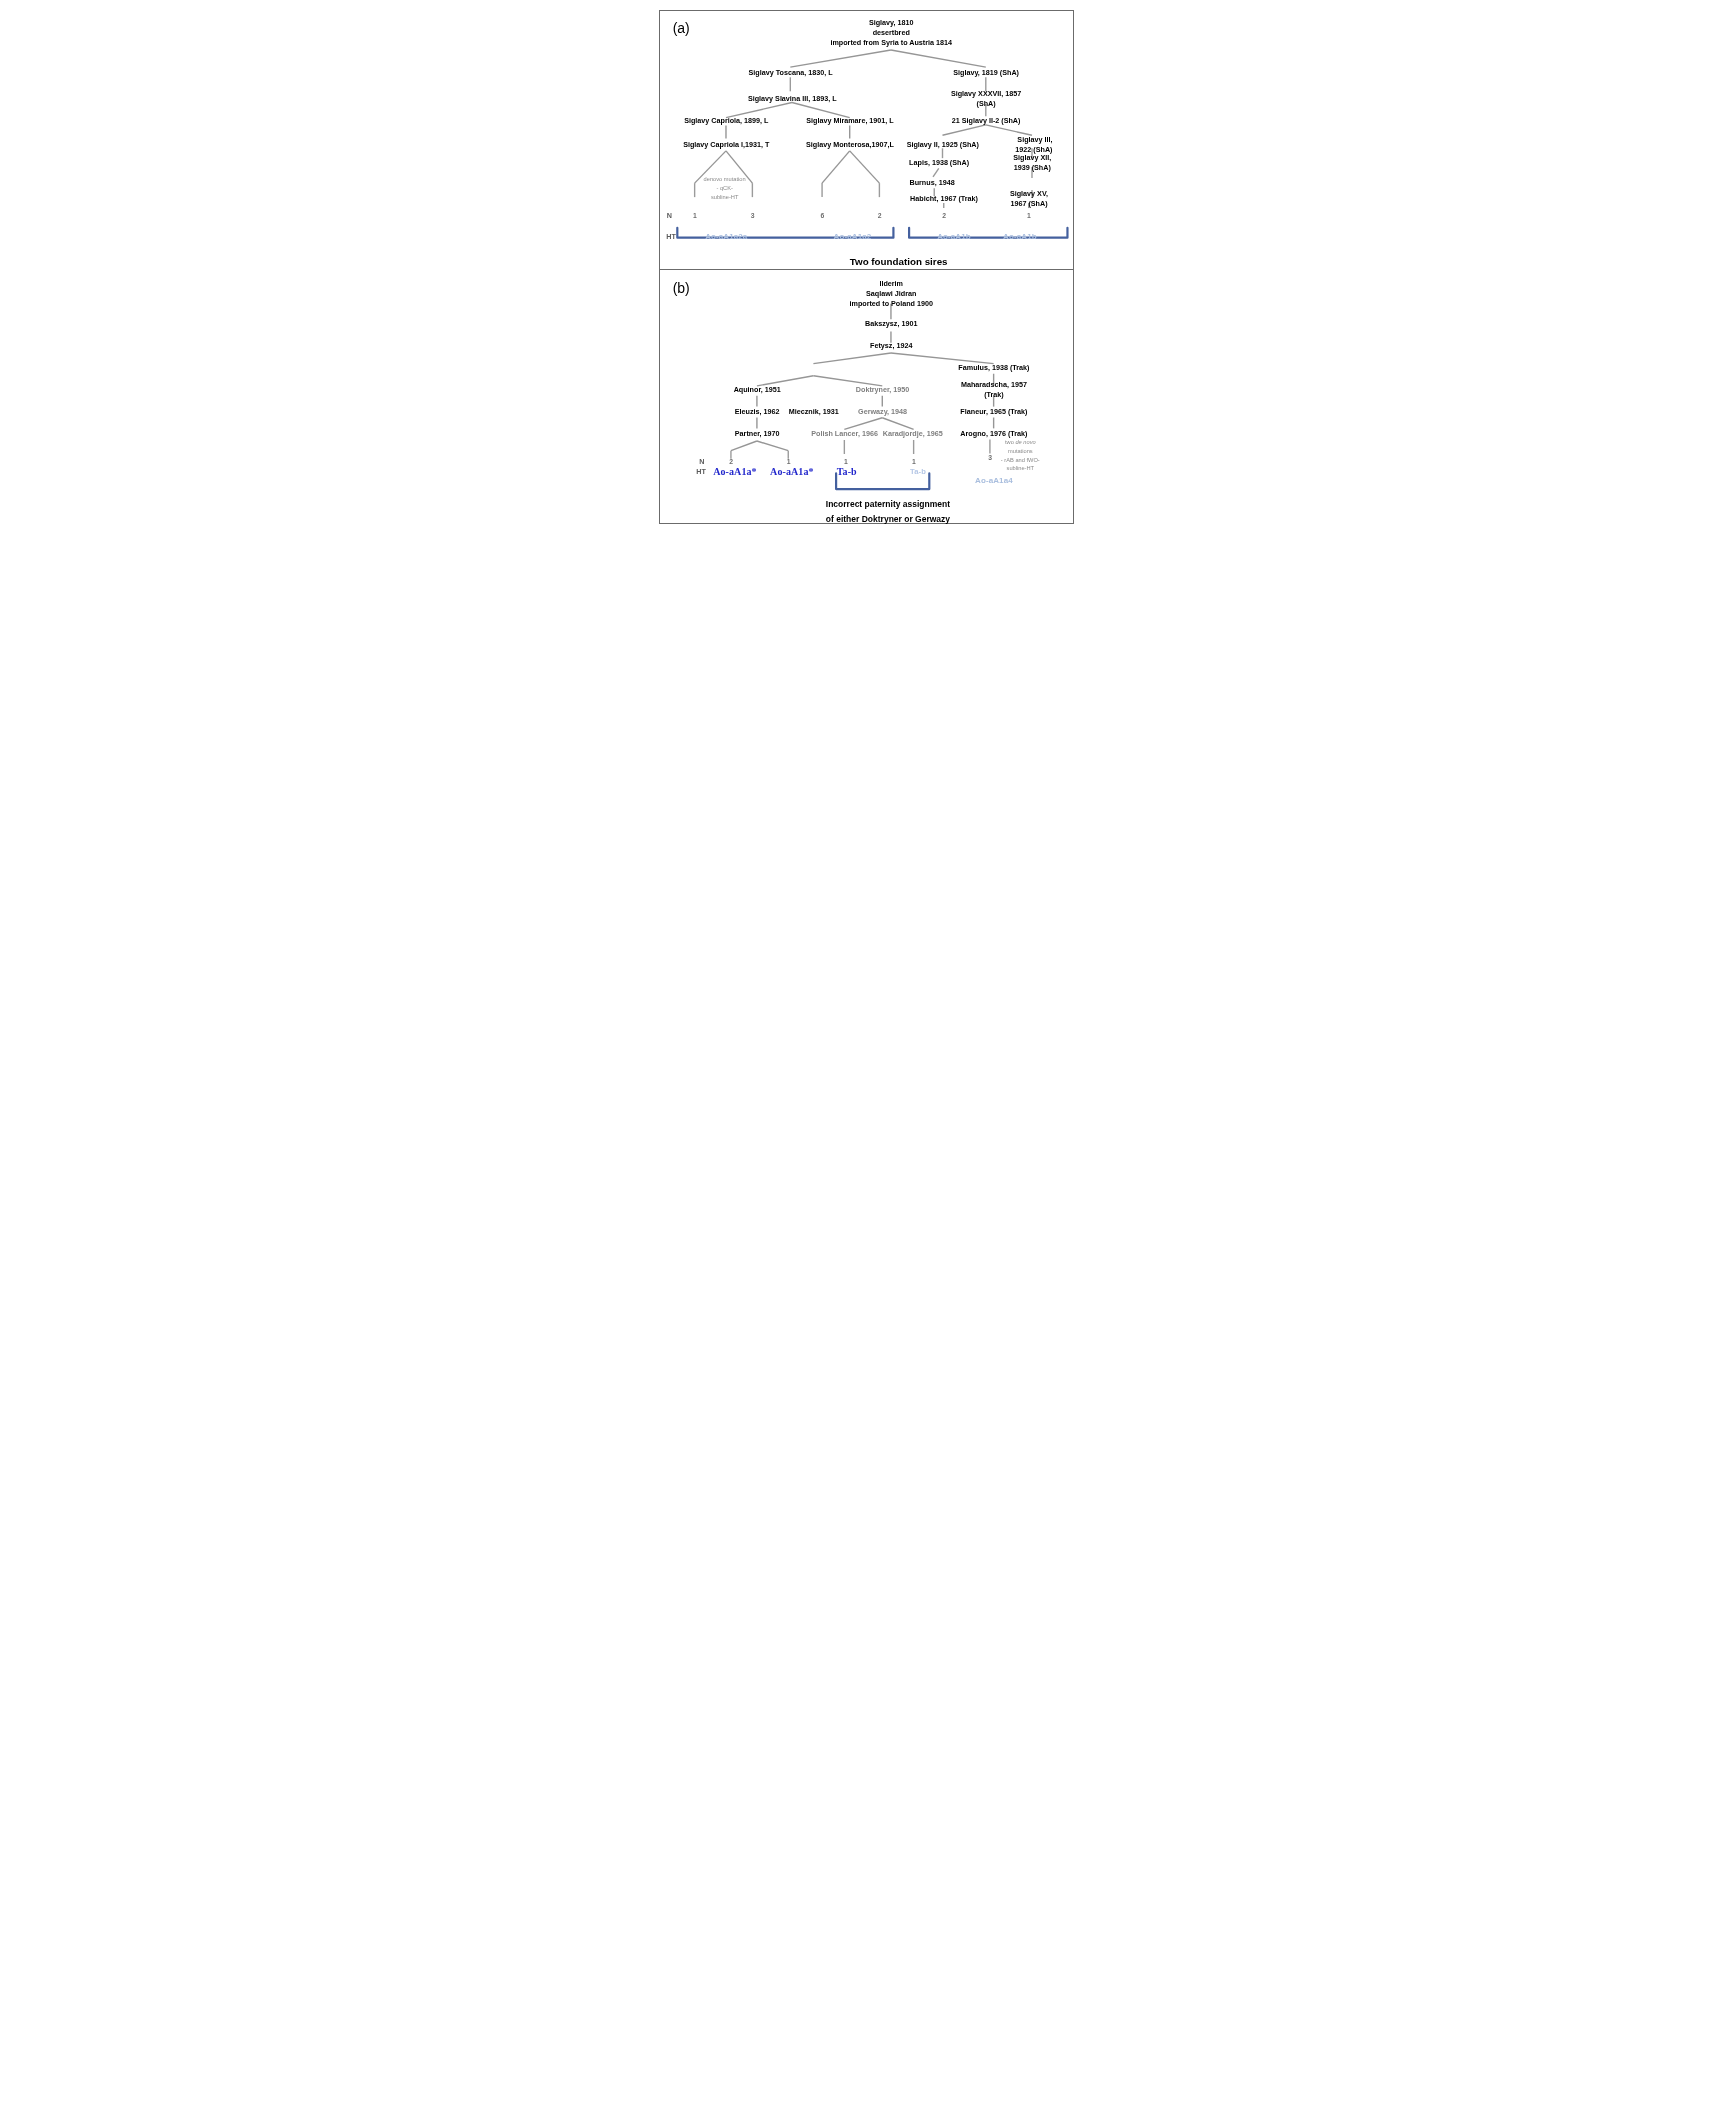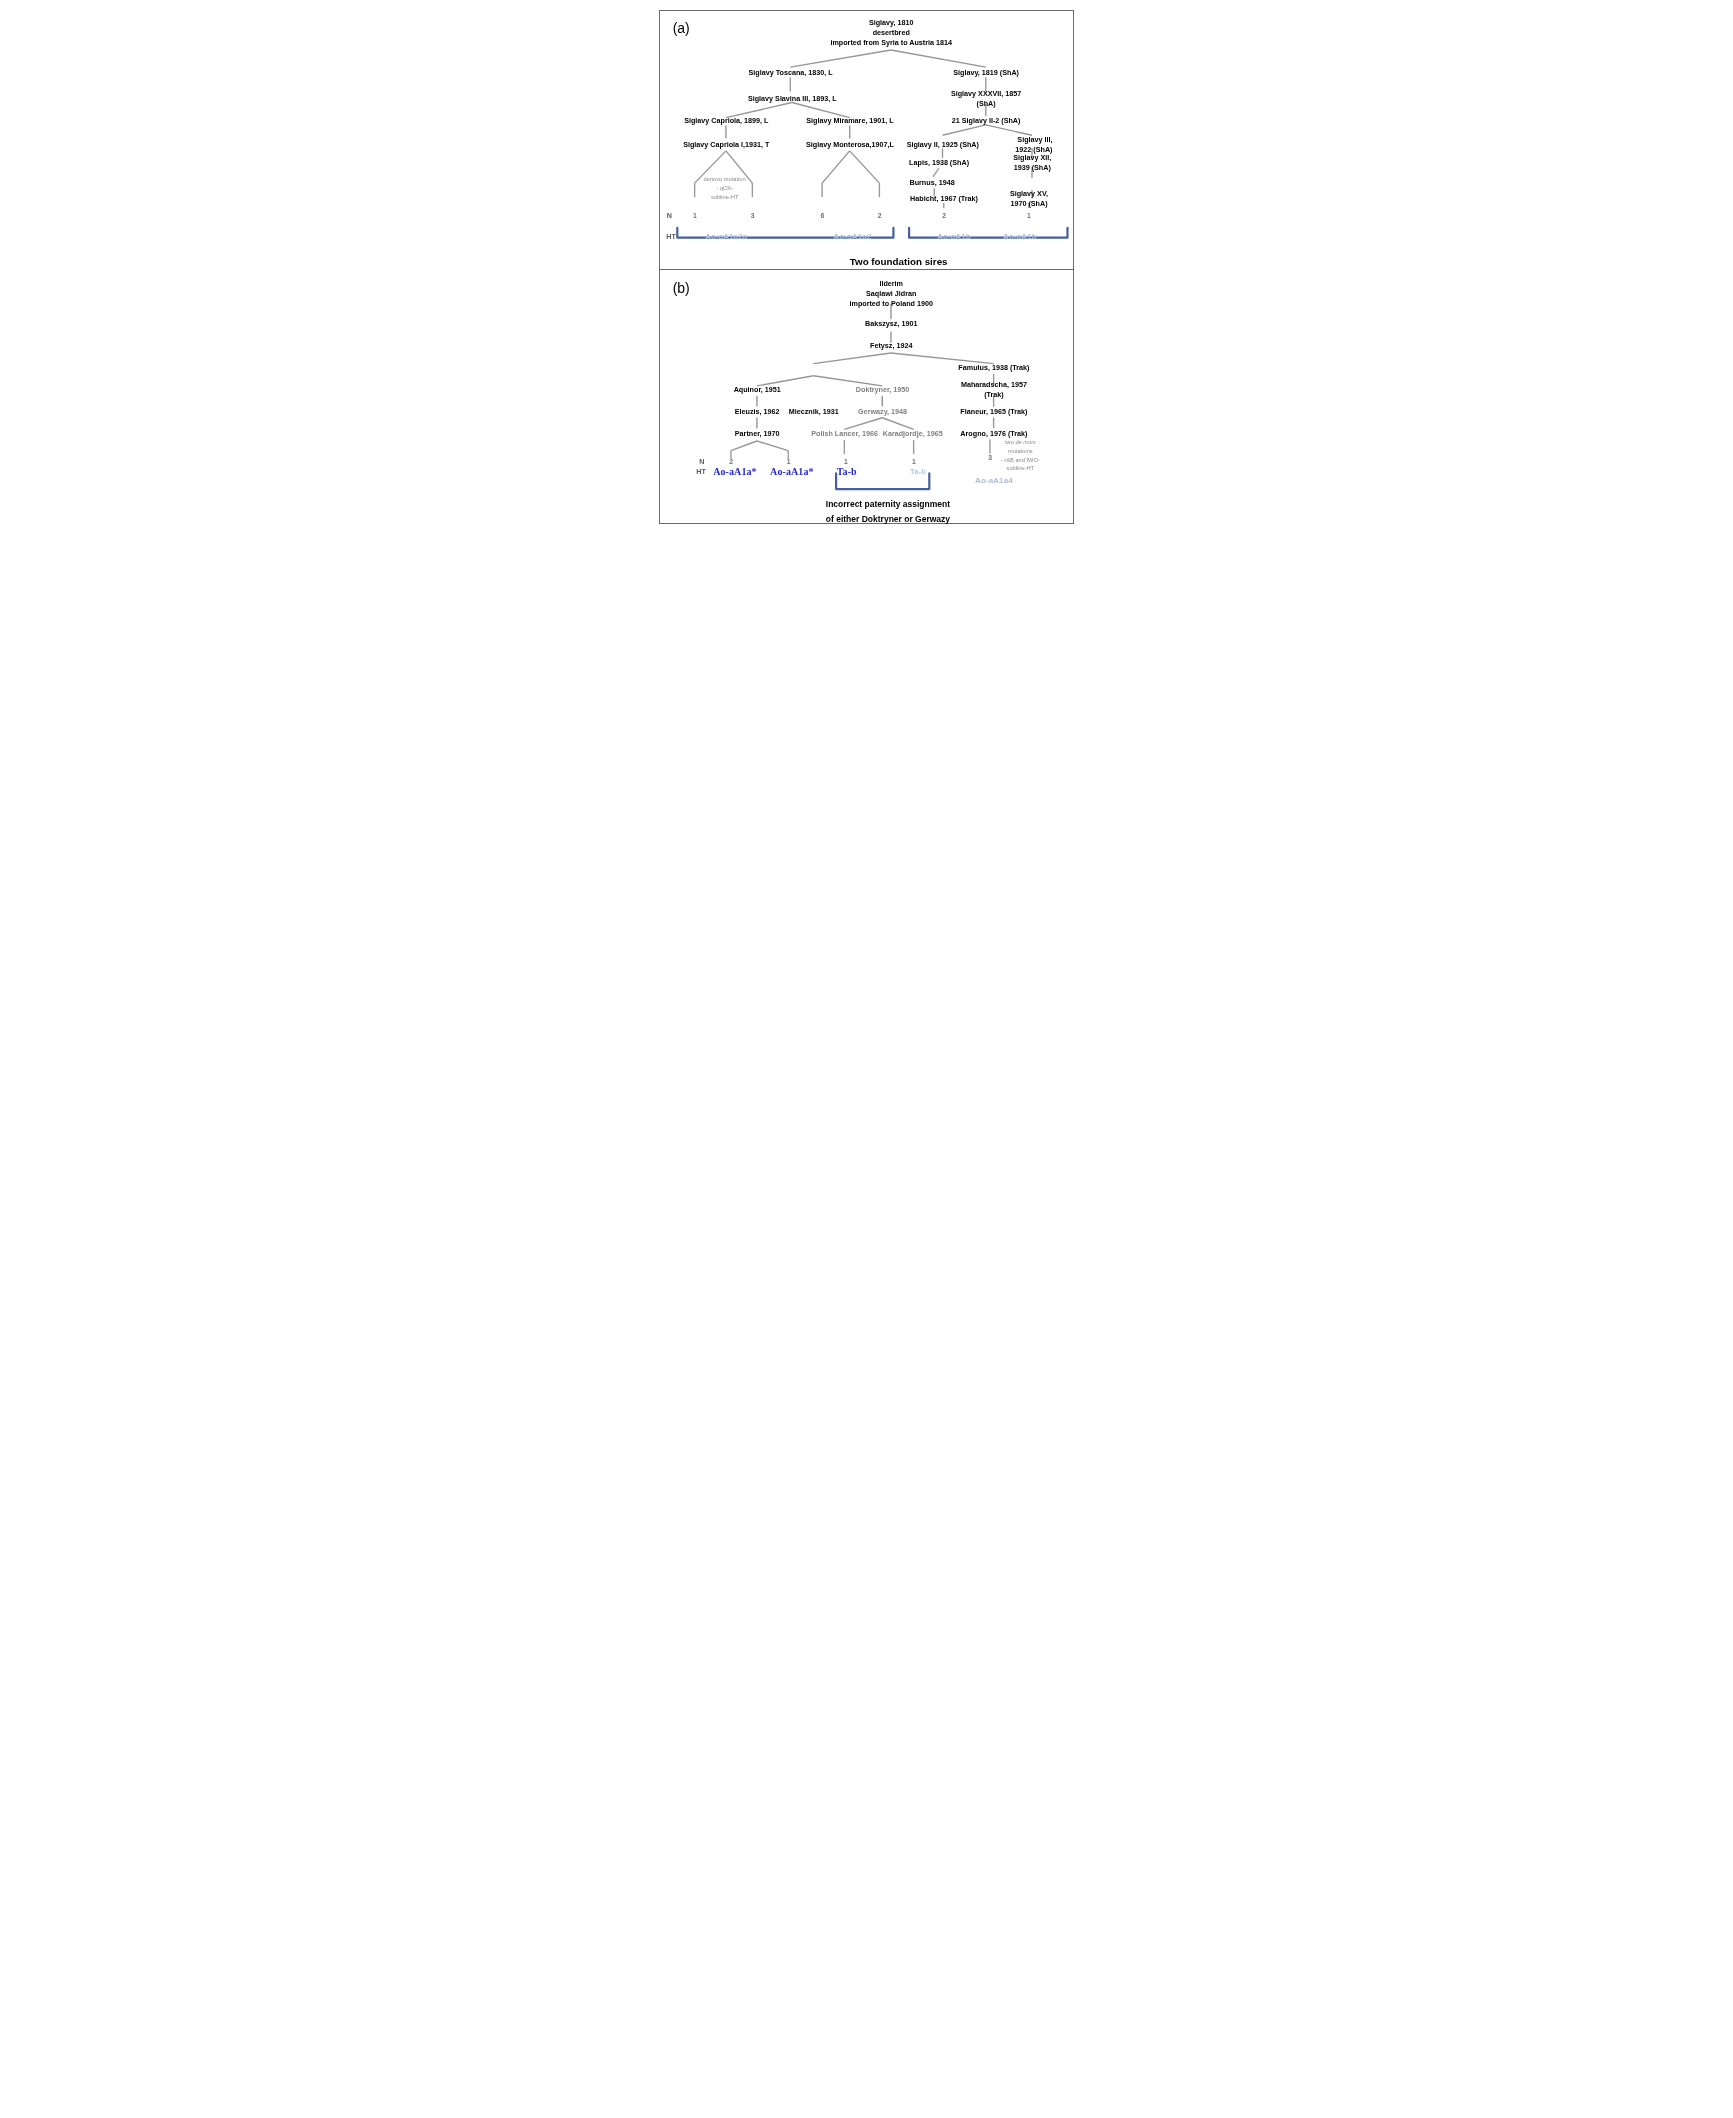--- a/index.html
+++ b/index.html
@@ -87,21 +87,21 @@
     <div class="abs node" style="left:46%;top:42.2%;">Siglavy Miramare, 1901, L</div>
     <div class="abs node" style="left:79%;top:42.2%;">21 Siglavy II-2 (ShA)</div>
     <div class="abs node" style="left:16%;top:51.3%;">Siglavy Capriola I,1931, T</div>
     <div class="abs node" style="left:46%;top:51.3%;">Siglavy Monterosa,1907,L</div>
     <div class="abs node" style="left:68.5%;top:51.3%;">Siglavy II, 1925 (ShA)</div>
     <div class="abs node" style="left:90.2%;top:51.3%;text-align:right;">Siglavy III, 1922 (ShA)</div>
     <div class="abs node" style="left:67.6%;top:58.4%;">Lapis, 1938 (ShA)</div>
     <div class="abs node" style="left:90.2%;top:58.4%;">Siglavy XII, 1939 (ShA)</div>
     <div class="abs node" style="left:65.9%;top:65.9%;">Burnus, 1948</div>
     <div class="abs node" style="left:68.8%;top:72.3%;">Habicht, 1967 (Trak)</div>
-    <div class="abs node" style="left:89.4%;top:72.3%;">Siglavy XV, 1970 (ShA)</div>
+    <div class="abs node" style="left:89.4%;top:72.3%;">Siglavy XV, 1967 (ShA)</div>
 
     <div class="abs topanch note" style="left:15.6%;top:63%;">denovo mutation
 - qCK-
 subline-HT</div>
 
     <div class="abs rowlabel" style="left:2.2%;top:78.2%;">N</div>
     <div class="abs nnum" style="left:8.4%;top:78.2%;">1</div>
     <div class="abs nnum" style="left:22.4%;top:78.2%;">3</div>
     <div class="abs nnum" style="left:39.3%;top:78.2%;">6</div>
     <div class="abs nnum" style="left:53.2%;top:78.2%;">2</div>

